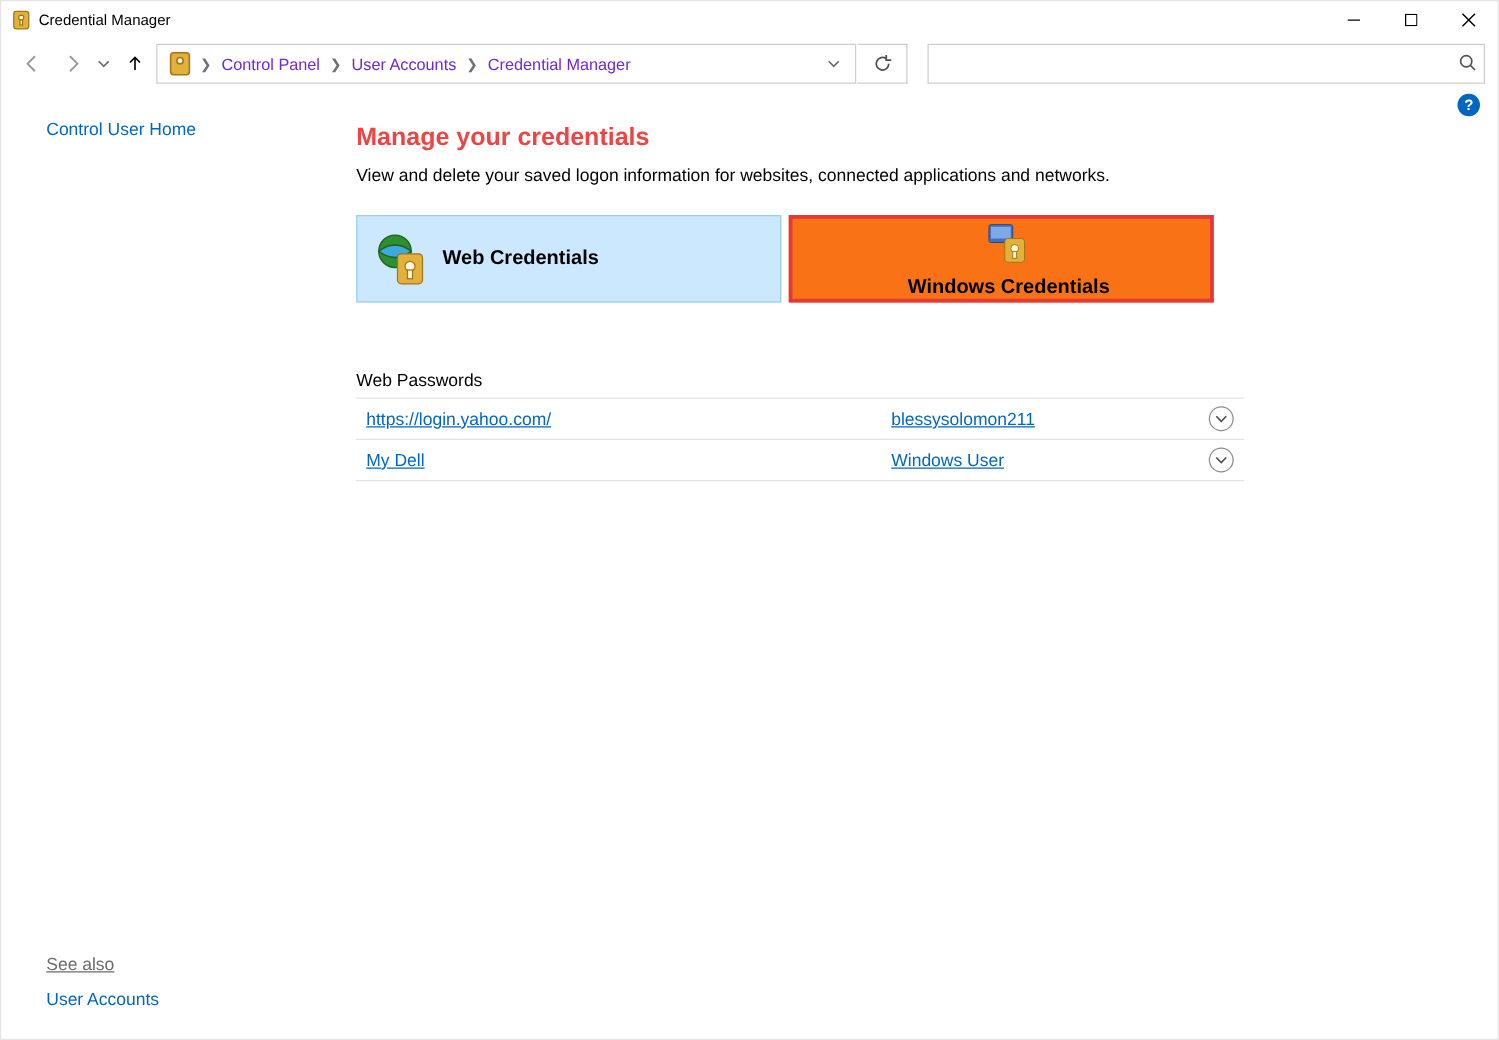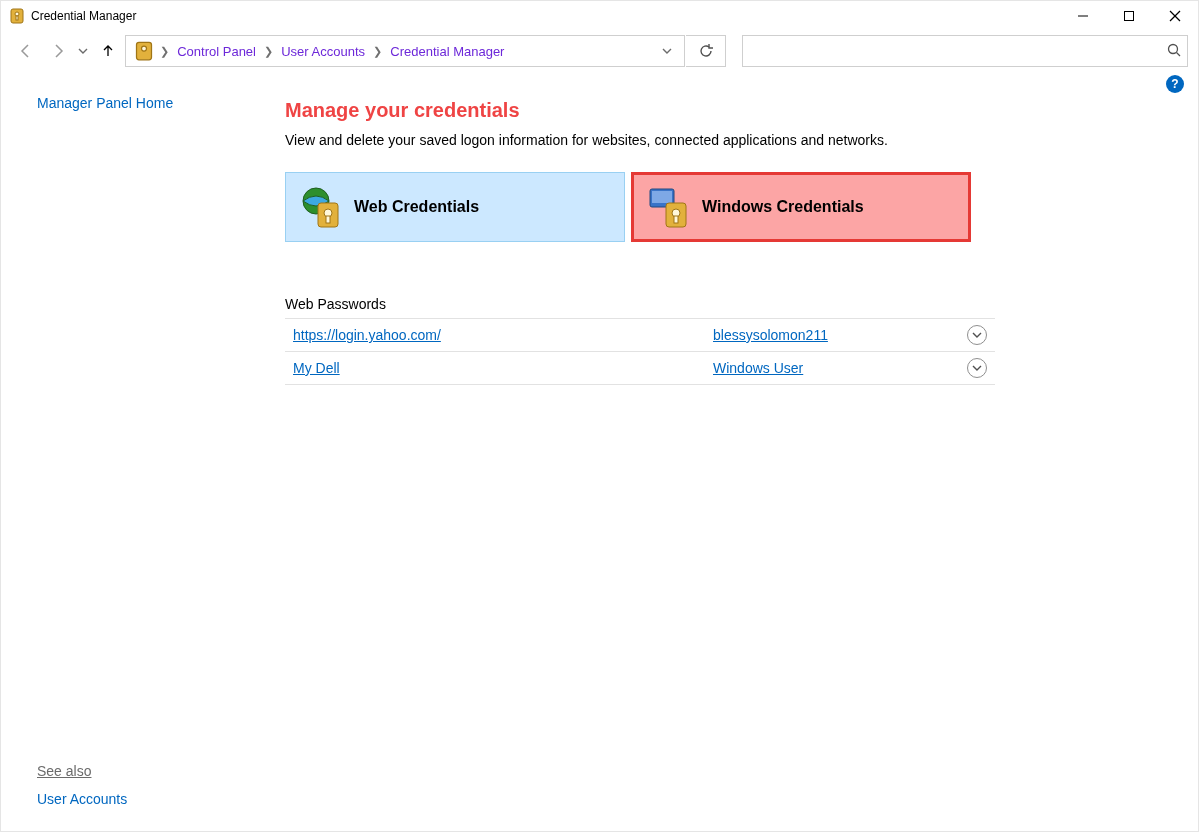--- a/index.html
+++ b/index.html
@@ -179,22 +179,23 @@
     gap: 8px;
     padding-left: 12px;
     font-size: 16px;
     font-weight: 600;
   }
   .tile-selected {
     background: #cce8ff;
     border: 1px solid #99d0f2;
   }
   .tile-highlight {
-    background: #fca5a5;
+    background: #f97316;
     border: 3px solid #e53935;
+    flex-direction: column;
   }
   .tile .tileicon { width:48px; height:48px; }
 
   .section-title {
     font-size: 14px;
     padding: 6px 0;
   }
   .credrow {
     display:flex;
     align-items:center;
@@ -299,21 +300,21 @@
           <line x1="9.5" y1="9.5" x2="13" y2="13" stroke="#505050" stroke-width="1.3"></line>
         </svg>
     </span>
   </div>
 </div>
 
 <div class="body">
   <div class="help-float">?</div>
 
   <div class="sidebar">
-    <div class="cphome">Manager Panel Home</div>
+    <div class="cphome">Control User Home</div>
     <div class="filler"></div>
     <div class="seealso">See also</div>
     <div class="useraccts">User Accounts</div>
   </div>
 
   <div class="main">
     <h1 class="heading">Manage your credentials</h1>
     <div class="subtext">View and delete your saved logon information for websites, connected applications and networks.</div>
 
     <div class="tiles">

